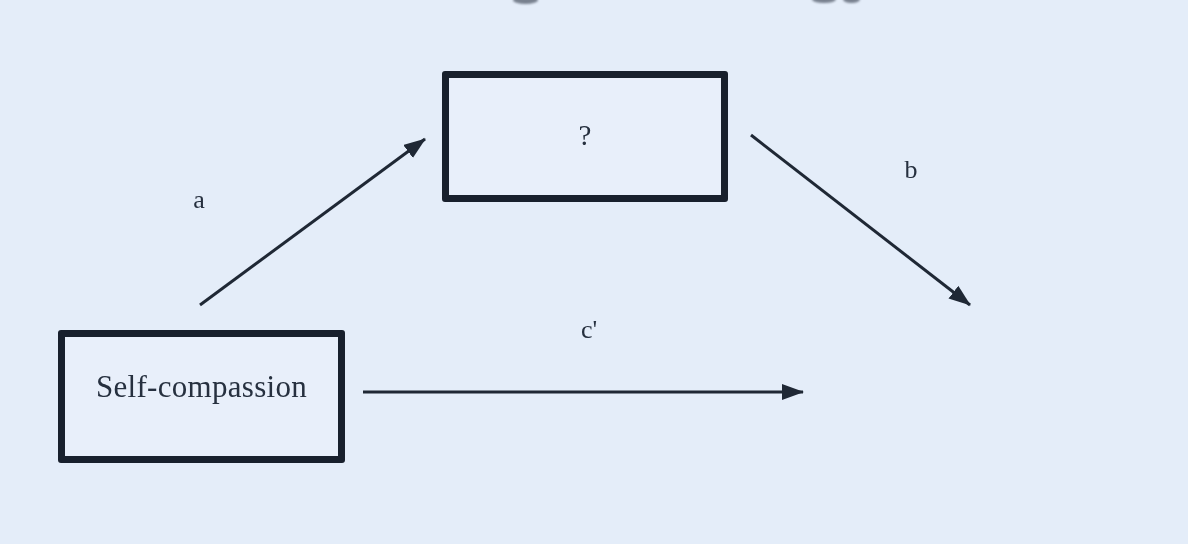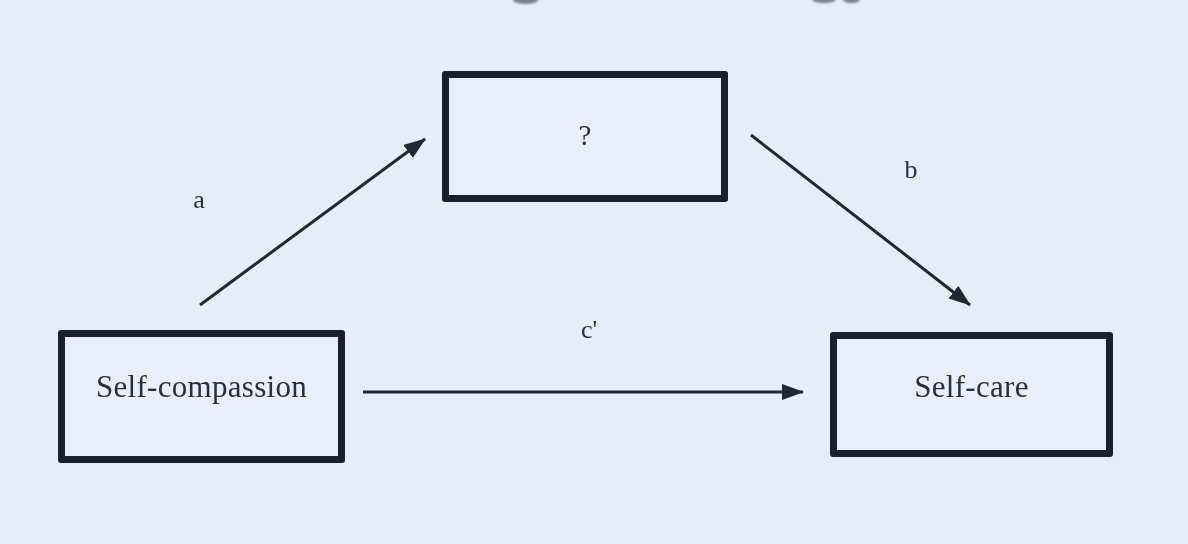--- a/index.html
+++ b/index.html
@@ -106,21 +106,18 @@
   </svg>
 
   <div class="node-box box-mediator">
     <span class="node-label">?</span>
   </div>
 
   <div class="node-box box-predictor">
     <span class="node-label">Self-compassion</span>
   </div>
 
-  <div class="node-box box-outcome">
-    <span class="node-label">Self-care</span>
-  </div>
 
   <div class="edge-label edge-label-a">a</div>
   <div class="edge-label edge-label-b">b</div>
   <div class="edge-label edge-label-c">c'</div>
 
 </div>
 
 </body></html>

